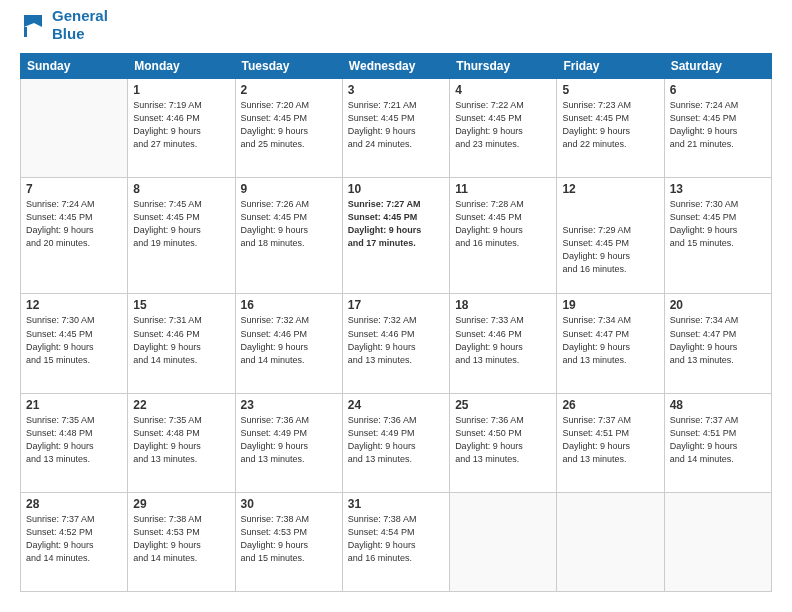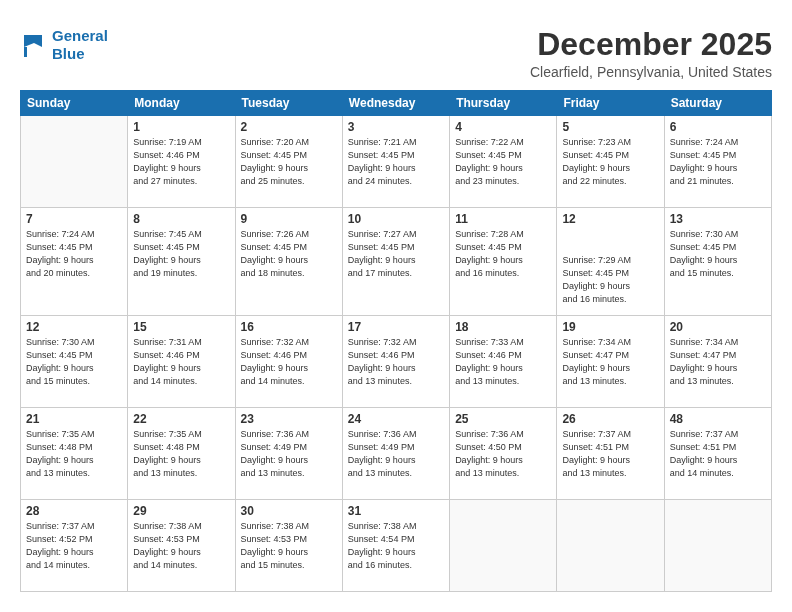--- a/index.html
+++ b/index.html
@@ -6,21 +6,21 @@
     body {
       width: 792px;
       height: 612px;
       font-family: Arial, sans-serif;
       background: #fff;
       overflow: hidden;
     }
     .page {
       width: 792px;
       height: 604px;
-      padding: 27px 20px 12px 20px;
+      padding: 7px 20px 12px 20px;
       display: flex;
       flex-direction: column;
     }
     .header {
       display: flex;
       justify-content: space-between;
       align-items: flex-start;
       margin-bottom: 10px;
     }
     .logo {
@@ -103,24 +103,20 @@
       </svg>
       <div>
         <div style="font-size:15px;font-weight:bold;color:#1a6faf;line-height:1.2;">
           <span>General</span>
         </div>
         <div style="font-size:15px;font-weight:bold;color:#1a6faf;line-height:1.2;">
           <span>Blue</span>
         </div>
       </div>
     </div>
-    <div class="title-area">
-      <div class="month-title">December 2025</div>
-      <div class="location">Clearfield, Pennsylvania, United States</div>
-    </div>
   </div>
 
   <table class="calendar">
     <thead>
       <tr>
       <th>Sunday</th>
           <th>Monday</th>
           <th>Tuesday</th>
           <th>Wednesday</th>
           <th>Thursday</th>
@@ -191,21 +187,21 @@
           </td>
           <td>
             <span class="day-number">9</span>
             <div class="day-info" style="white-space: pre-line;">Sunrise: 7:26 AM
 Sunset: 4:45 PM
 Daylight: 9 hours
 and 18 minutes.</div>
           </td>
           <td>
             <span class="day-number">10</span>
-            <div class="day-info" style="white-space: pre-line;">Sunrise: 7:27 AM
+            <div class="day-info" style="white-space: pre-line; font-weight: bold;">Sunrise: 7:27 AM
 Sunset: 4:45 PM
 Daylight: 9 hours
 and 17 minutes.</div>
           </td>
           <td>
             <span class="day-number">11</span>
             <div class="day-info" style="white-space: pre-line;">Sunrise: 7:28 AM
 Sunset: 4:45 PM
 Daylight: 9 hours
 and 16 minutes.</div>

